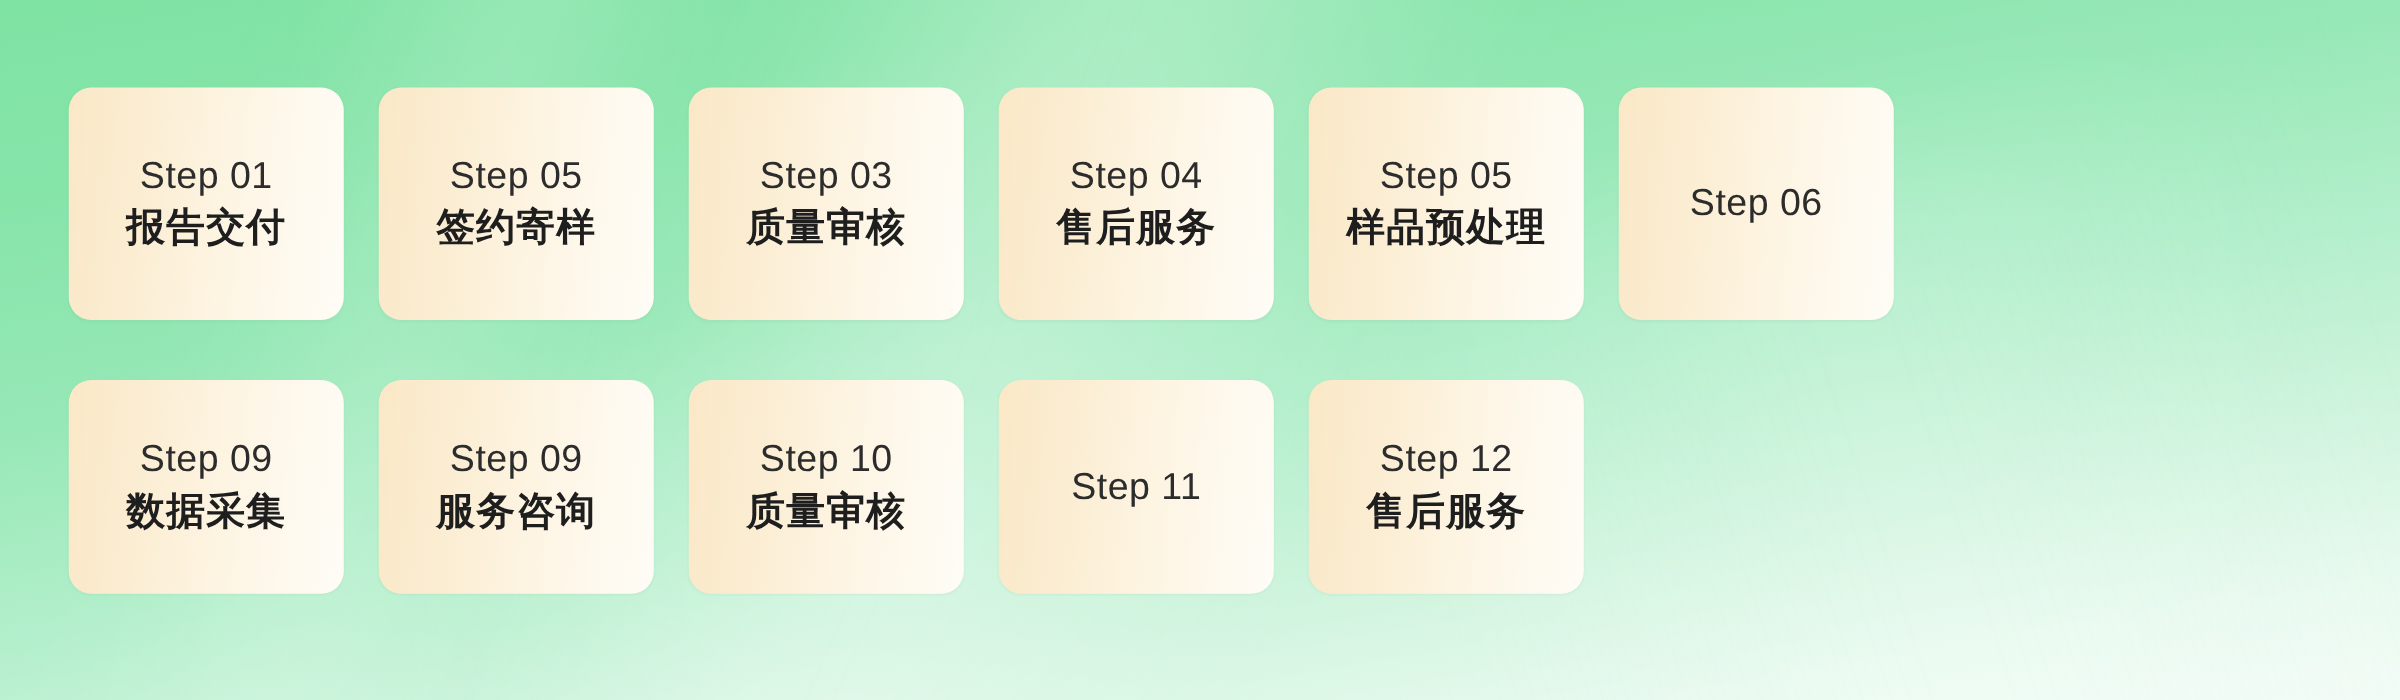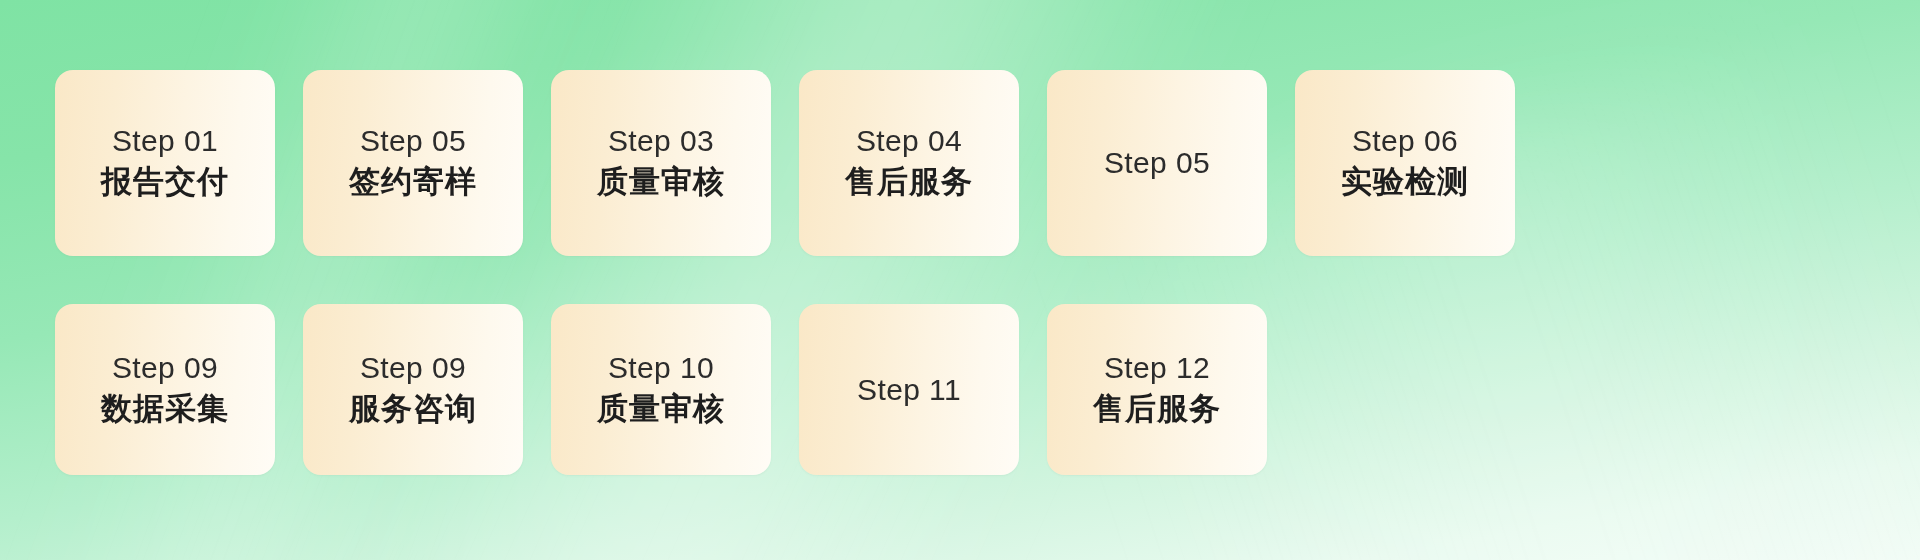--- a/index.html
+++ b/index.html
@@ -146,25 +146,25 @@
       <div class="step-name">质量审核</div>
     </div>
 
     <div class="card">
       <div class="step-no">Step 04</div>
       <div class="step-name">售后服务</div>
     </div>
 
     <div class="card">
       <div class="step-no">Step 05</div>
+      <div class="step-name">样品预处理</div>
     </div>
 
     <div class="card">
       <div class="step-no">Step 06</div>
-      <div class="step-name">实验检测</div>
     </div>
 
     <div class="card">
       <div class="step-no">Step 09</div>
       <div class="step-name">数据采集</div>
     </div>
 
 
     <div class="card">
       <div class="step-no">Step 09</div>

